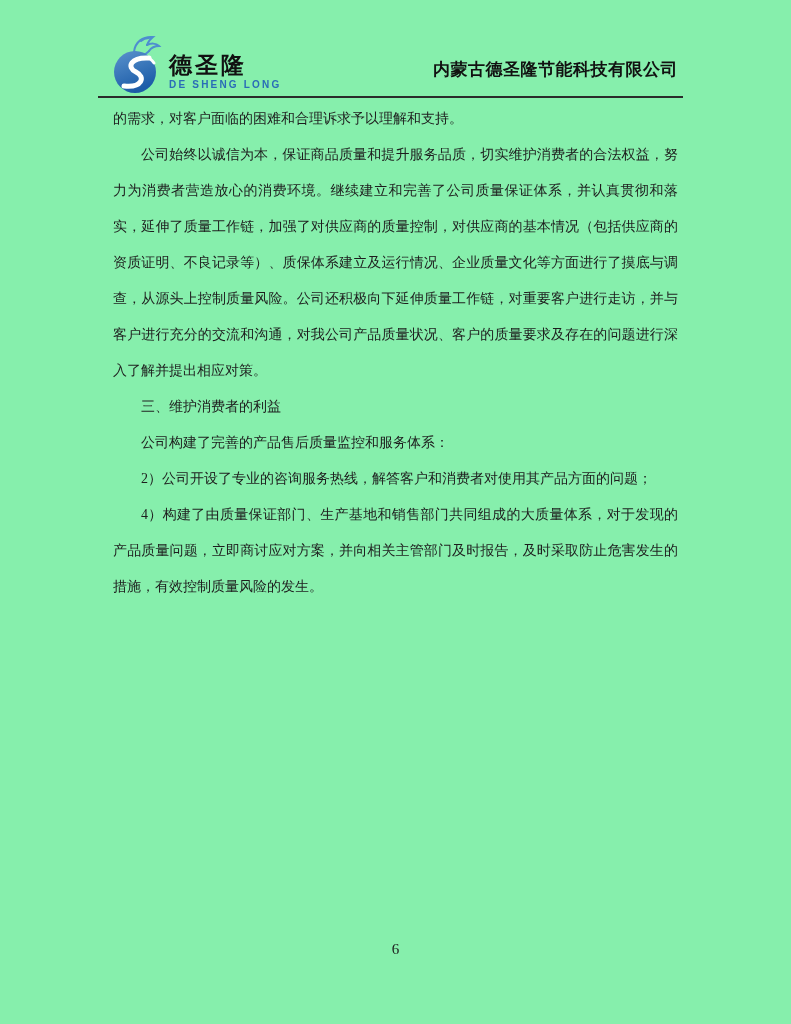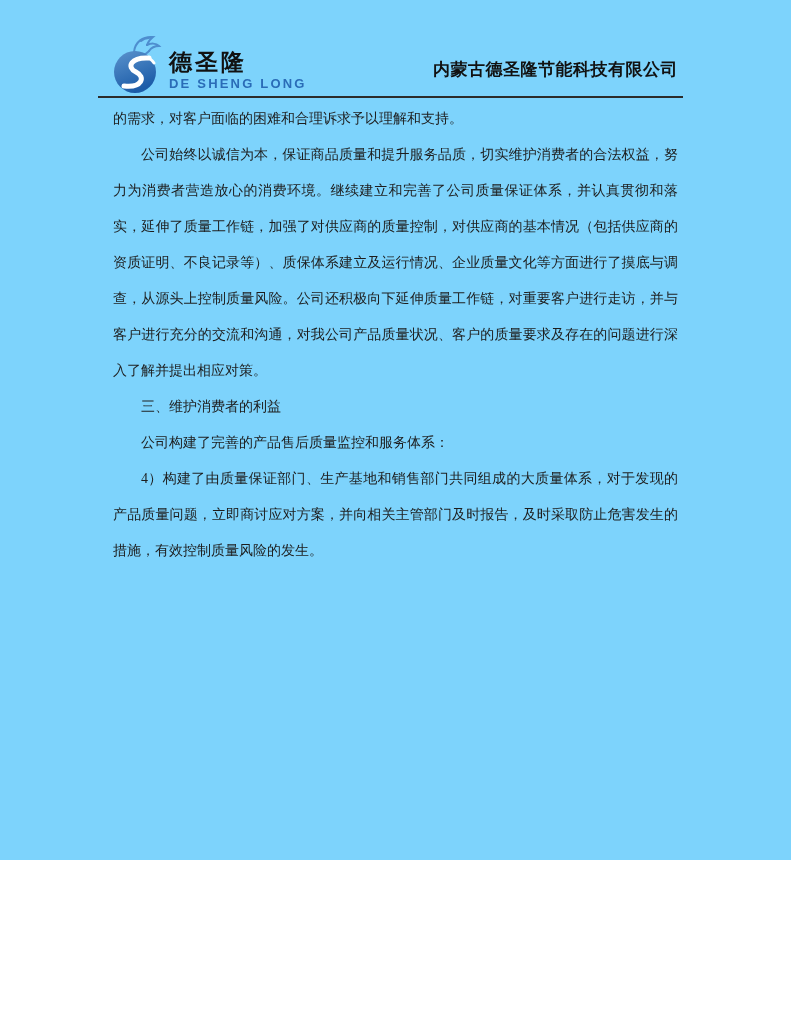--- a/index.html
+++ b/index.html
@@ -3,22 +3,22 @@
 <meta charset="utf-8">
 <style>
   html, body {
     margin: 0;
     padding: 0;
     background: #ffffff;
   }
   .page {
     position: relative;
     width: 791px;
-    height: 860px;
-    background: #7dd3fc;
+    height: 1024px;
+    background: #86efac;
     overflow: hidden;
     font-family: "Liberation Serif", "DejaVu Serif", serif;
     color: #1d1d1d;
   }
 
   
   .logo {
     position: absolute;
     left: 113px;
     top: 32px;
@@ -39,21 +39,21 @@
   }
   .logo-cn {
     font-size: 23px;
     font-weight: bold;
     letter-spacing: 3px;
     color: #111111;
     font-family: "Liberation Sans", "DejaVu Sans", sans-serif;
   }
   .logo-en {
     margin-top: 3px;
-    font-size: 13px;
+    font-size: 10px;
     font-weight: bold;
     letter-spacing: 2.2px;
     color: #2a6cb7;
     font-family: "Liberation Sans", "DejaVu Sans", sans-serif;
   }
   .company-name {
     position: absolute;
     right: 113px;
     top: 58px;
     font-size: 17px;
@@ -136,18 +136,19 @@
 
   <div class="company-name">内蒙古德圣隆节能科技有限公司</div>
 
   <div class="header-rule"></div>
 
   <div class="doc-body">
     <p class="no-indent">的需求，对客户面临的困难和合理诉求予以理解和支持。</p>
     <p>公司始终以诚信为本，保证商品质量和提升服务品质，切实维护消费者的合法权益，努力为消费者营造放心的消费环境。继续建立和完善了公司质量保证体系，并认真贯彻和落实，延伸了质量工作链，加强了对供应商的质量控制，对供应商的基本情况（包括供应商的资质证明、不良记录等）、质保体系建立及运行情况、企业质量文化等方面进行了摸底与调查，从源头上控制质量风险。公司还积极向下延伸质量工作链，对重要客户进行走访，并与客户进行充分的交流和沟通，对我公司产品质量状况、客户的质量要求及存在的问题进行深入了解并提出相应对策。</p>
     <p>三、维护消费者的利益</p>
     <p>公司构建了完善的产品售后质量监控和服务体系：</p>
+    <p>2）公司开设了专业的咨询服务热线，解答客户和消费者对使用其产品方面的问题；</p>
     <p>4）构建了由质量保证部门、生产基地和销售部门共同组成的大质量体系，对于发现的产品质量问题，立即商讨应对方案，并向相关主管部门及时报告，及时采取防止危害发生的措施，有效控制质量风险的发生。</p>
   </div>
 
   <div class="page-number">6</div>
 
 </div>
 
 </body></html>

